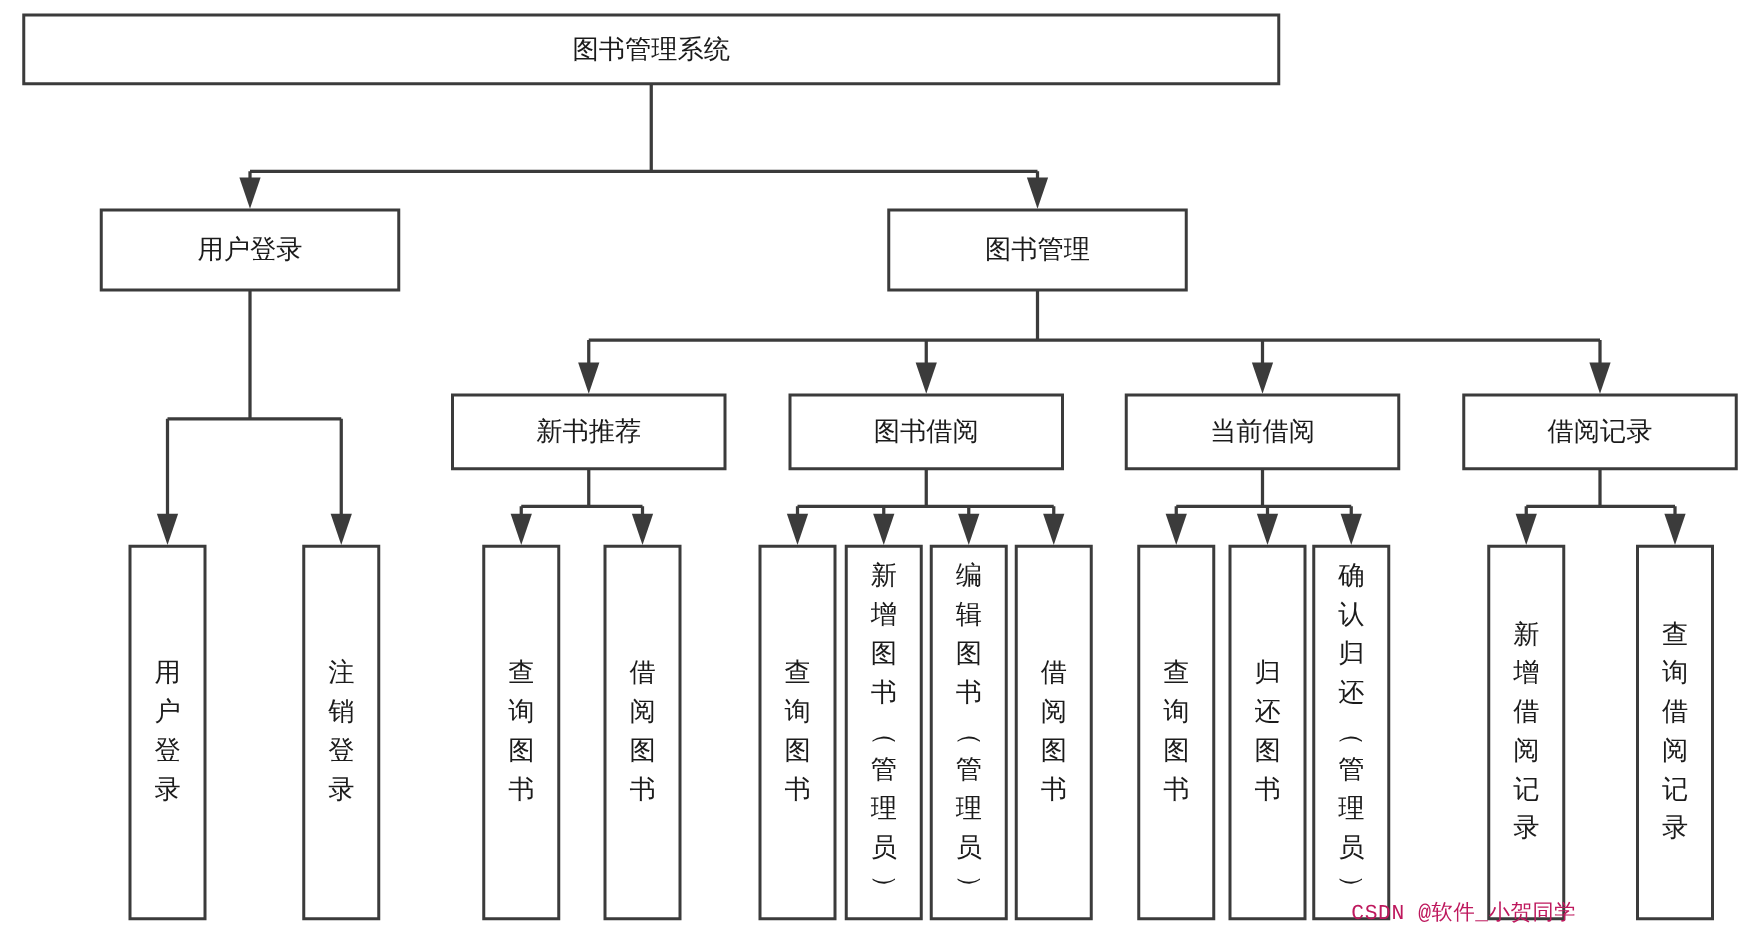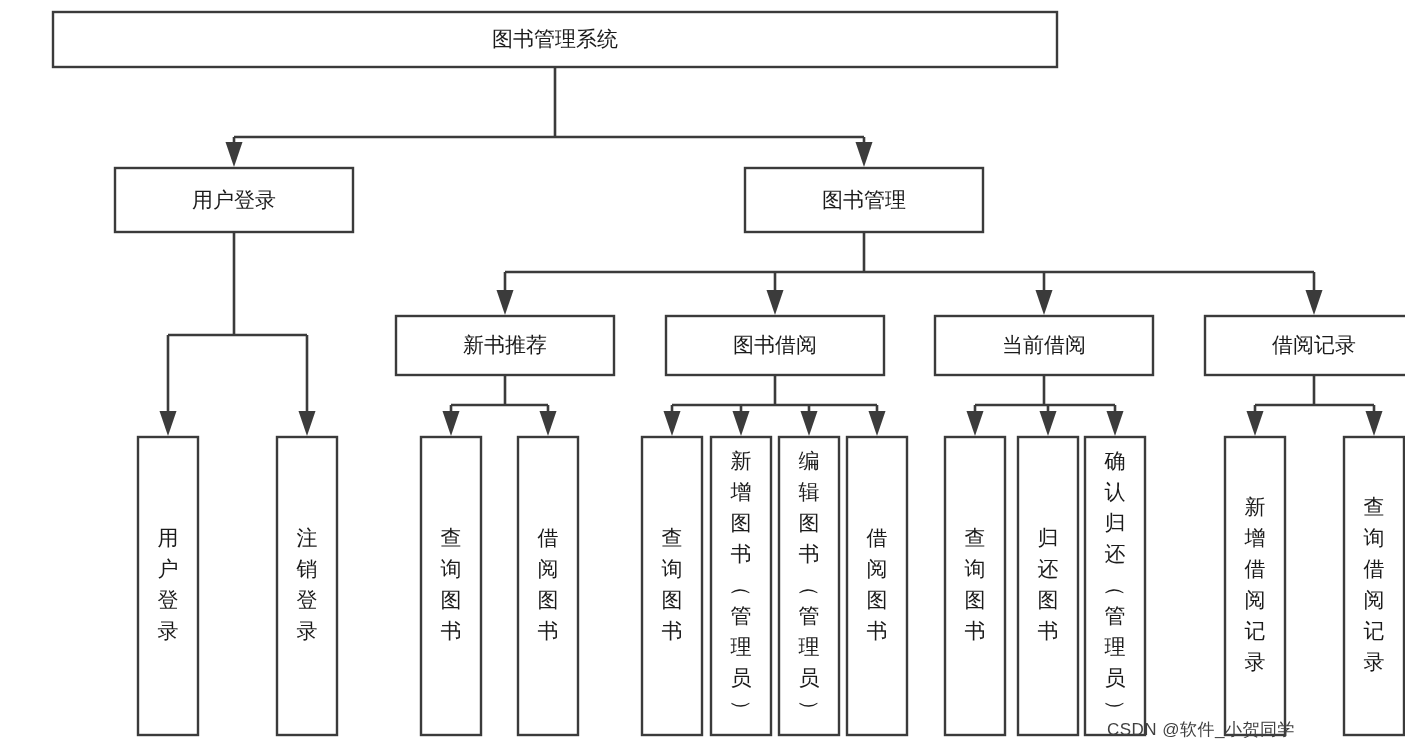--- a/index.html
+++ b/index.html
@@ -11,21 +11,20 @@
     width: 1405px;
     height: 747px;
     font-family: "Liberation Sans", "DejaVu Sans", sans-serif;
     overflow: hidden;
     position: relative;
   }
   #diagram-root {
     position: relative;
     width: 1273px;
     height: 747px;
-    margin-left: 34px;
   }
   svg#diagram-svg {
     position: absolute;
     left: 0;
     top: 0;
     width: 1405px;
     height: 747px;
   }
   .node-box {
     fill: #ffffff;
@@ -53,23 +52,23 @@
     fill: #1b1b1b;
     font-family: "Liberation Sans", "DejaVu Sans", sans-serif;
     font-size: 21px;
     text-anchor: middle;
     dominant-baseline: middle;
   }
   .watermark-text {
     position: absolute;
     right: 12px;
     bottom: 6px;
-    font-family: Liberation Sans, sans-serif;
+    font-family: Liberation Mono, monospace;
     font-size: 17px;
-    color: #404040;
+    color: #be185d;
     white-space: nowrap;
     letter-spacing: 0.5px;
   }
 </style>
 </head>
 <body>
 
 <div id="diagram-root">
   <svg id="diagram-svg" viewBox="0 0 1405 747">
     <g id="edges-layer">

